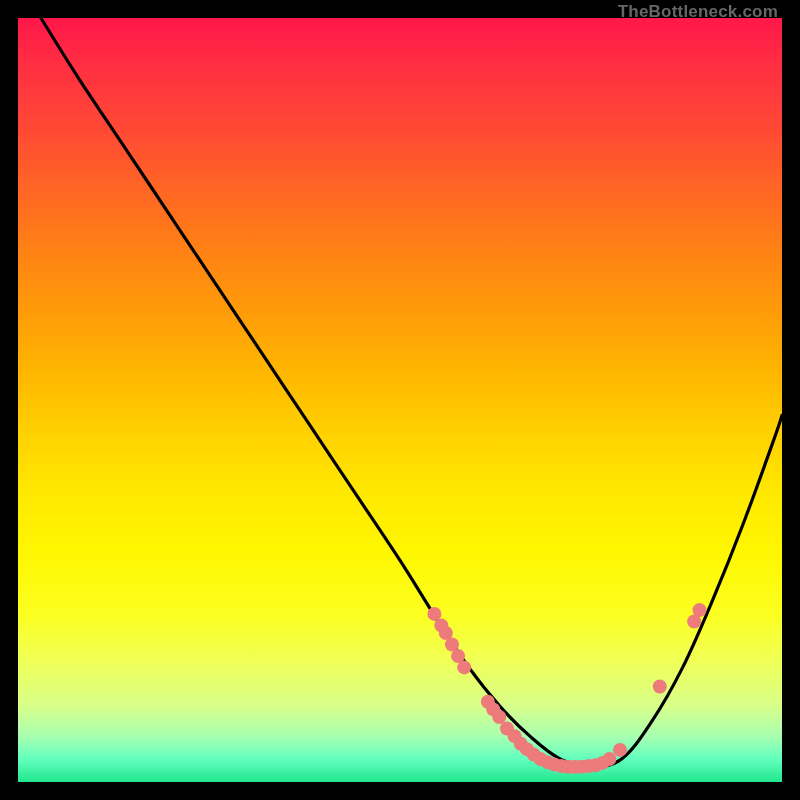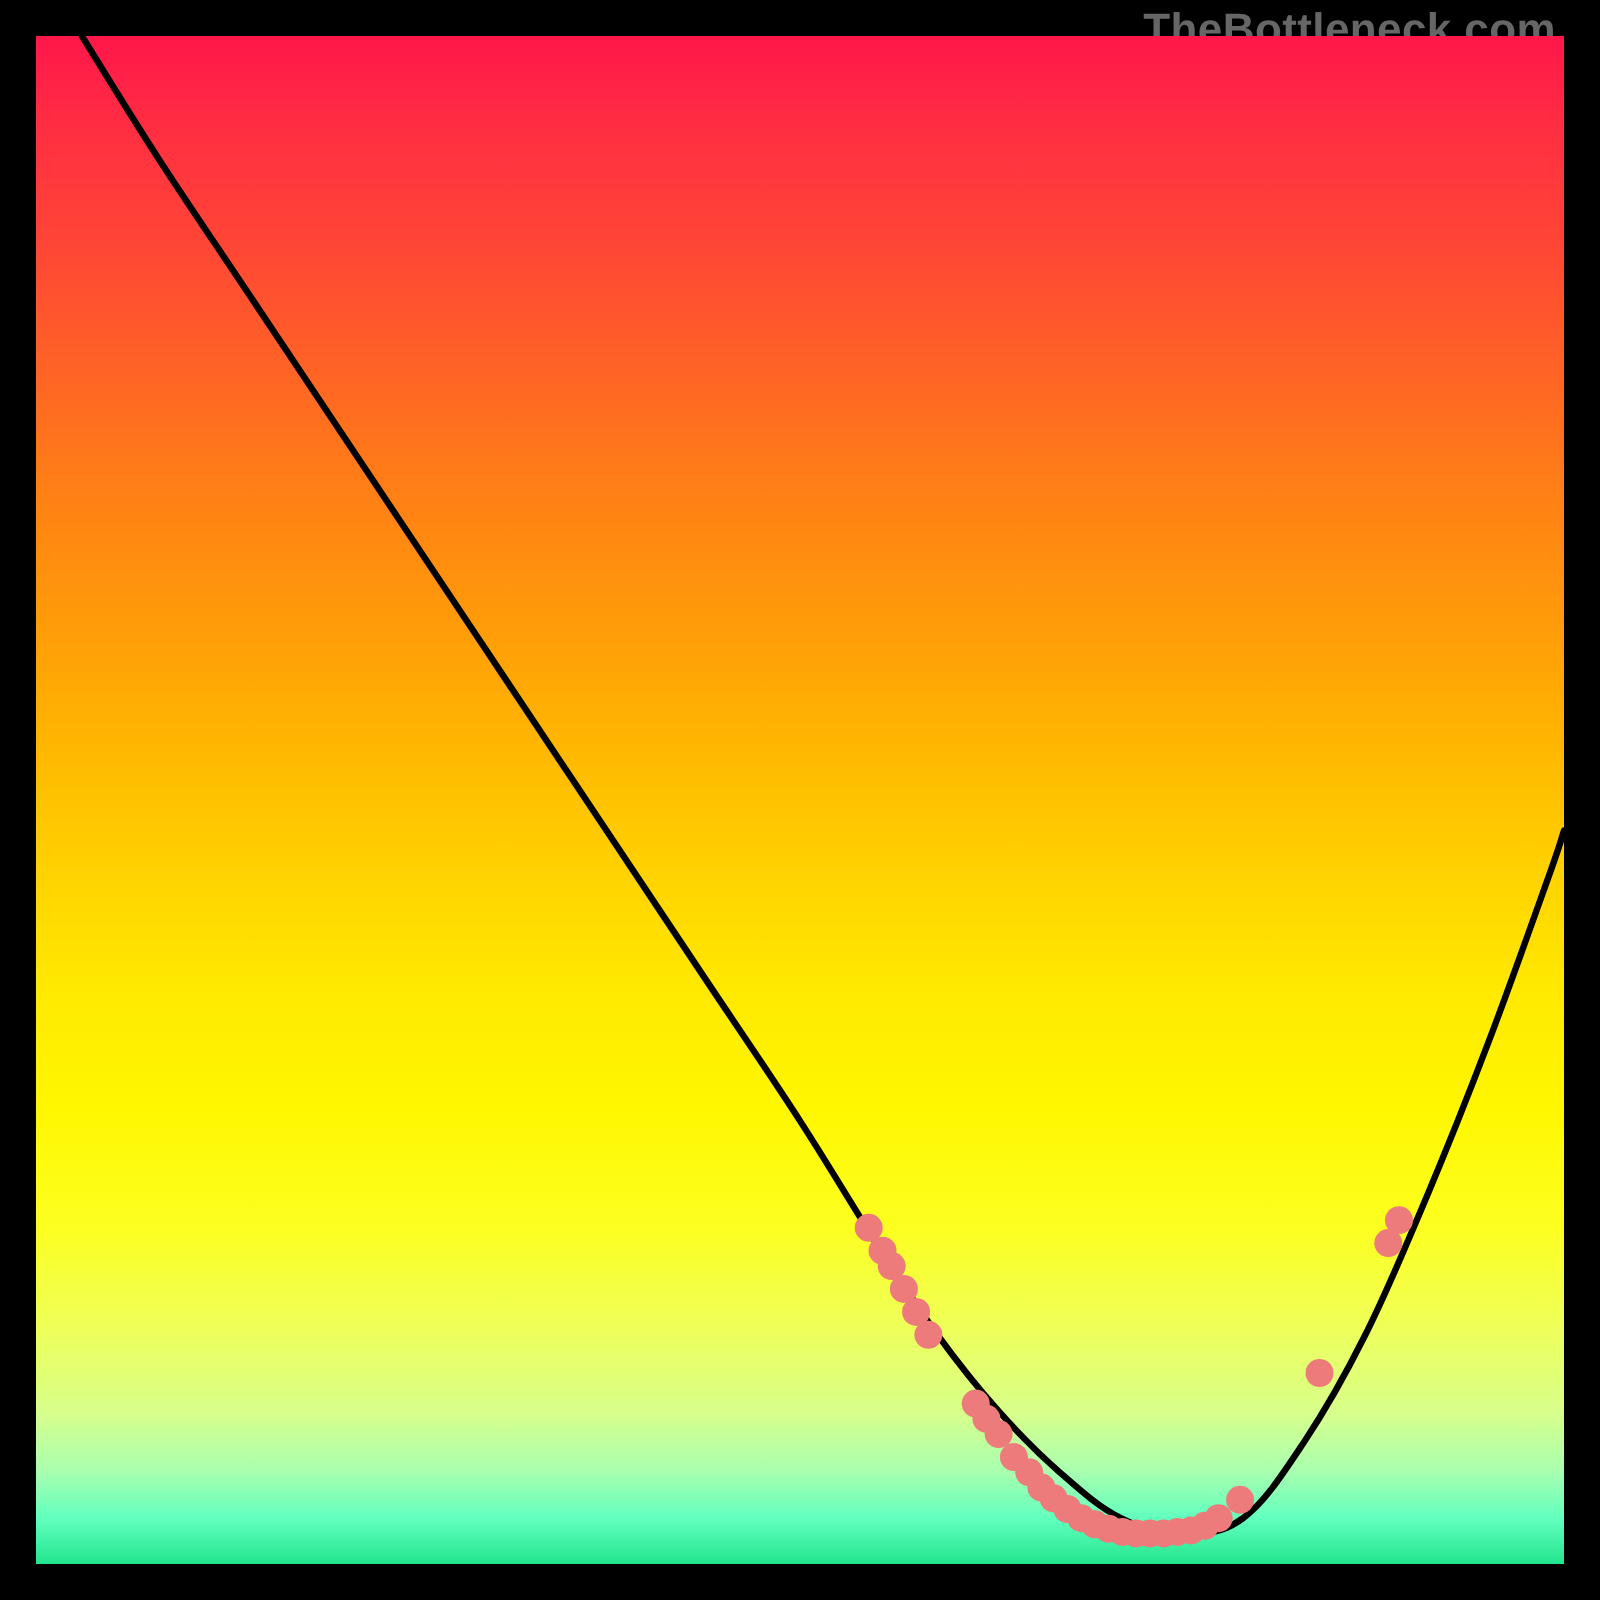--- a/index.html
+++ b/index.html
@@ -48,21 +48,21 @@
       #d8ff8a 90%,
       #a8ffb0 94%,
       #62ffbe 97%,
       #22e58e 100%
     );
   }
   .watermark {
     position: absolute;
     right: 4px;
     top: -16px;
-    font-size: 22px;
+    font-size: 17px;
     font-weight: bold;
     color: #666;
     letter-spacing: 0.2px;
   }
   svg.curve {
     position: absolute;
     left: 0;
     top: 0;
     width: 764px;
     height: 764px;

